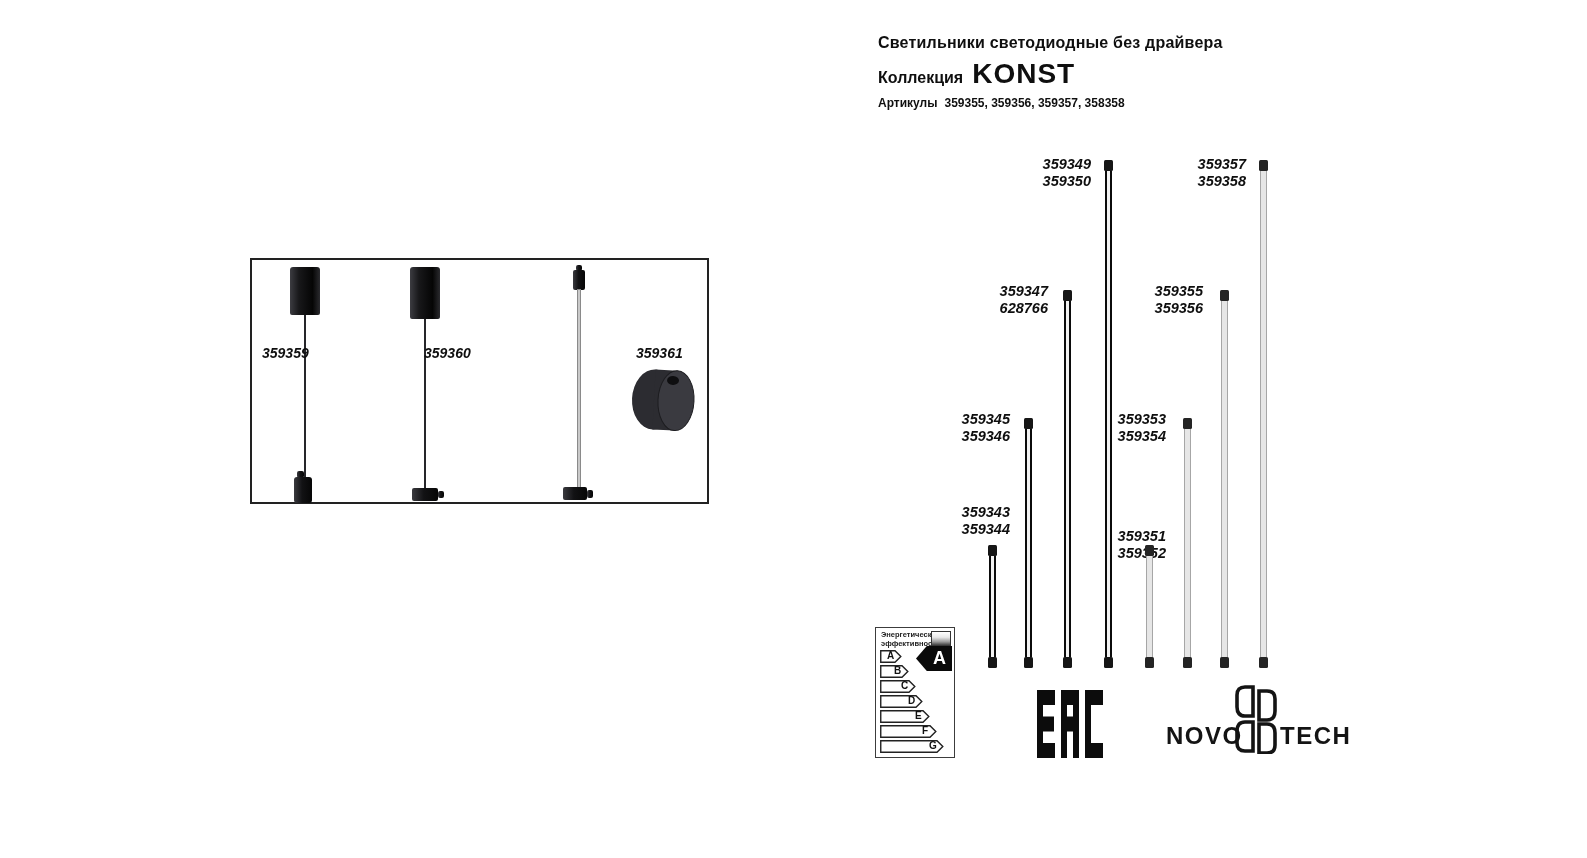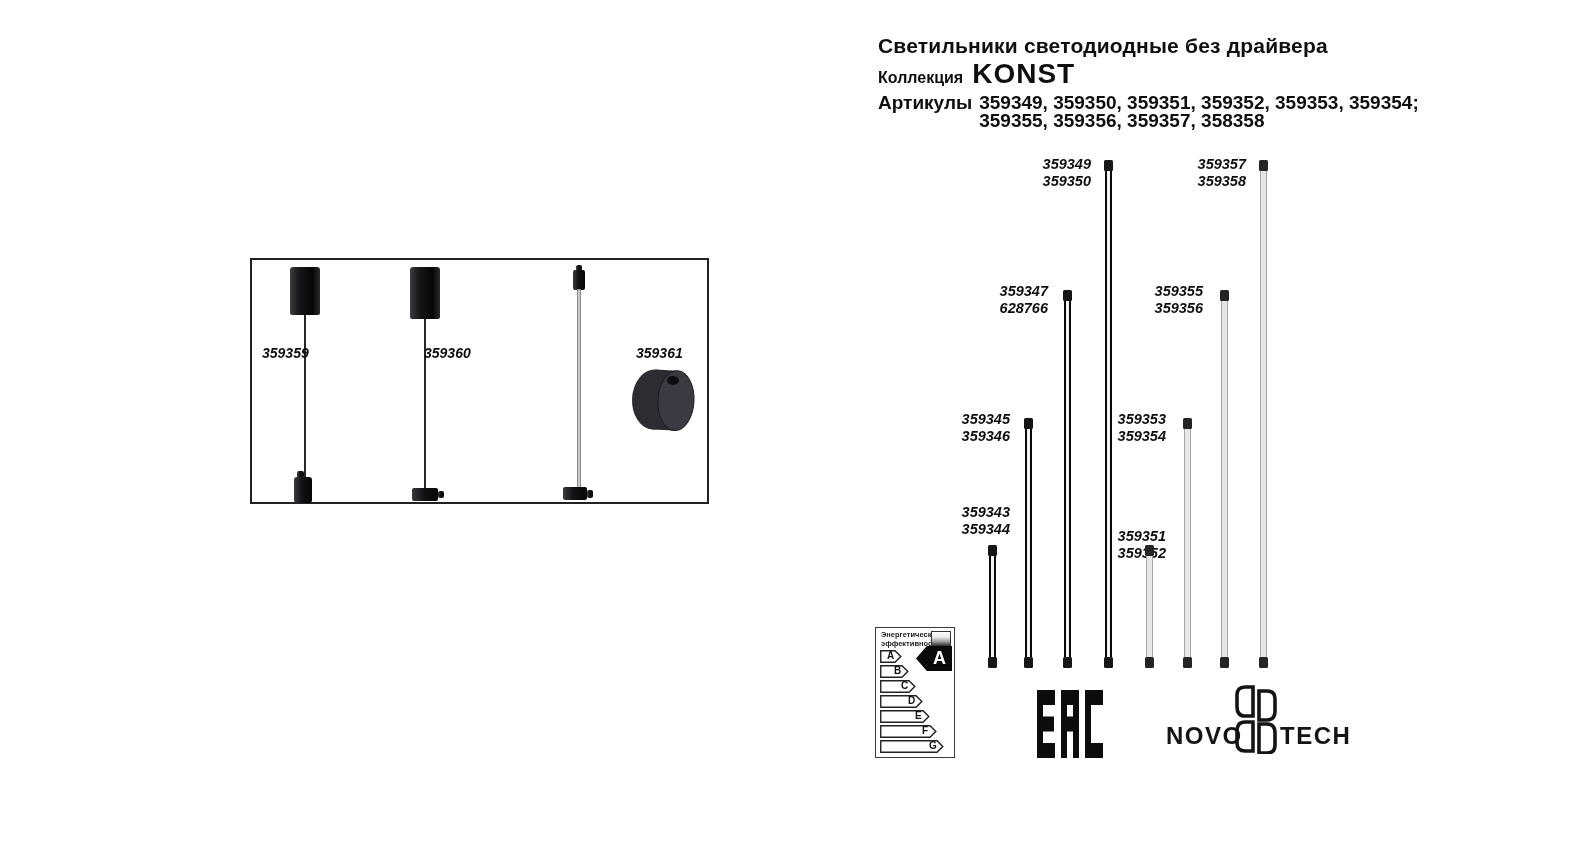--- a/index.html
+++ b/index.html
@@ -16,25 +16,25 @@
   .part-label{font-weight:bold;font-style:italic;font-size:14px;}
 
   .canopy{background:linear-gradient(90deg,#3c3c41,#18181a 30%,#050505 75%,#2a2a2e);
           border-radius:3px 3px 2px 2px;}
   .cord{width:2px;}
   .cord.dark{background:#26262a;}
   .cord.light{background:#c9c9c9;outline:0.5px solid #8a8a8a;}
   .fitting{background:linear-gradient(90deg,#3a3a3f,#121214 45%,#060606);border-radius:2px;}
 
   
-  .doc-title{left:878px;top:34px;font-size:21px;font-weight:bold;letter-spacing:0.2px;}
+  .doc-title{left:878px;top:34px;font-size:16px;font-weight:bold;letter-spacing:0.2px;}
   .collection{left:878px;top:58px;display:flex;align-items:baseline;gap:9px;}
   .collection .c-label{font-size:16px;font-weight:bold;}
   .collection .c-name{font-size:28px;font-weight:bold;letter-spacing:1px;}
-  .articles{left:878px;top:94px;display:flex;font-size:19px;font-weight:bold;line-height:18px;}
+  .articles{left:878px;top:94px;display:flex;font-size:12px;font-weight:bold;line-height:18px;}
   .articles .a-label{margin-right:7px;white-space:pre;}
 
   
   .tube{display:flex;flex-direction:column;align-items:center;width:9px;}
   .tube .cap{width:9px;height:11px;background:#161616;border-radius:1.5px;}
   .tube .body{flex:1;width:7px;}
   .tube.black .body{background:#f2f2f2;border-left:2px solid #0b0b0b;border-right:2px solid #0b0b0b;box-sizing:border-box;}
   .tube.white .body{background:#e6e6e6;border-left:1px solid #a6a6a6;border-right:1px solid #a6a6a6;box-sizing:border-box;}
   .tube.white .cap{background:#242424;}
   .tlabel{width:60px;text-align:right;font-weight:bold;font-style:italic;
@@ -91,21 +91,20 @@
   <div class="abs part-label" style="left:636px;top:345px;">359361</div>
 
   <div class="abs doc-title">Светильники светодиодные без драйвера</div>
   <div class="abs collection">
     <span class="c-label">Коллекция</span>
     <span class="c-name">KONST</span>
   </div>
   <div class="abs articles">
     <span class="a-label">Артикулы</span>
     <span class="a-lines">
-      <div>359349, 359350, 359351, 359352, 359353, 359354;</div>
       <div>359355, 359356, 359357, 358358</div>
     </span>
   </div>
 
   <div class="abs tlabel" style="left:950px;top:504px;">
     <div>359343</div>
     <div>359344</div>
   </div>
   <div class="abs tlabel" style="left:950px;top:411px;">
     <div>359345</div>

